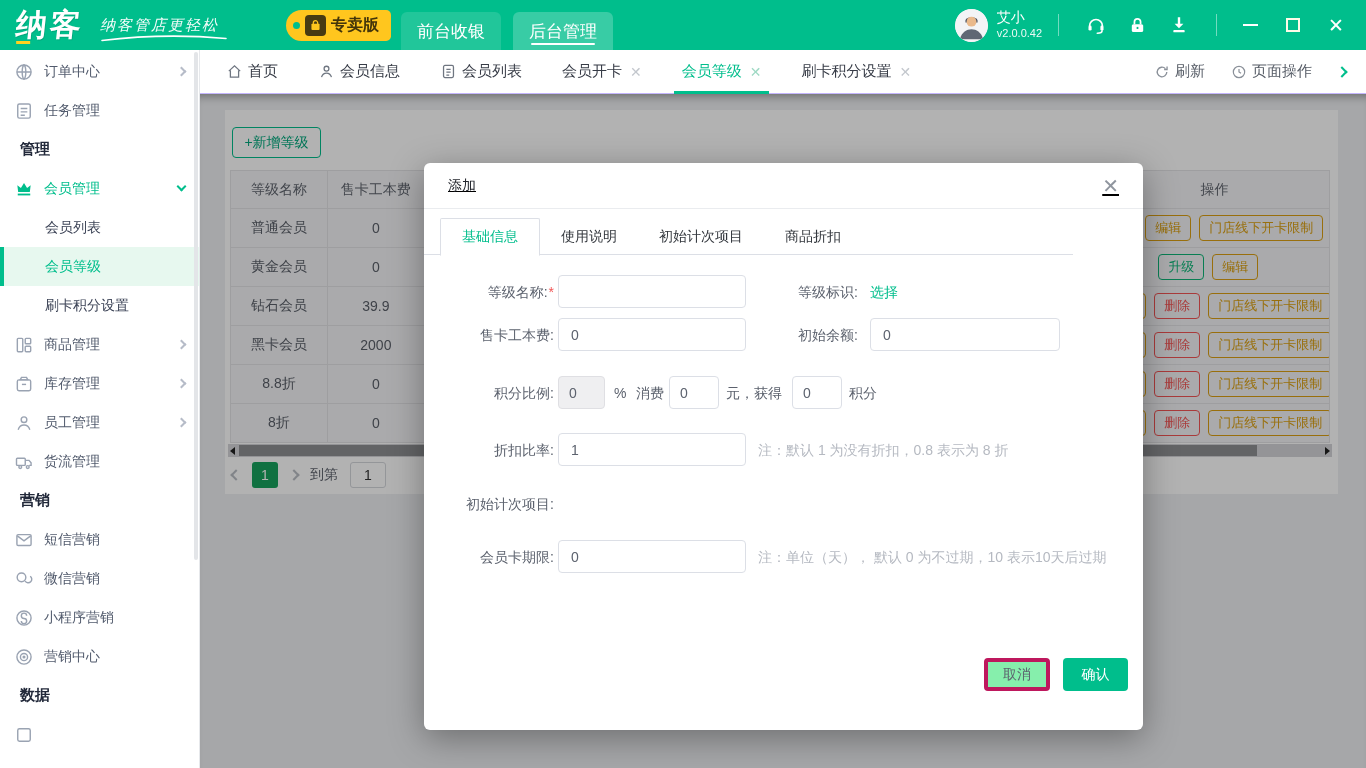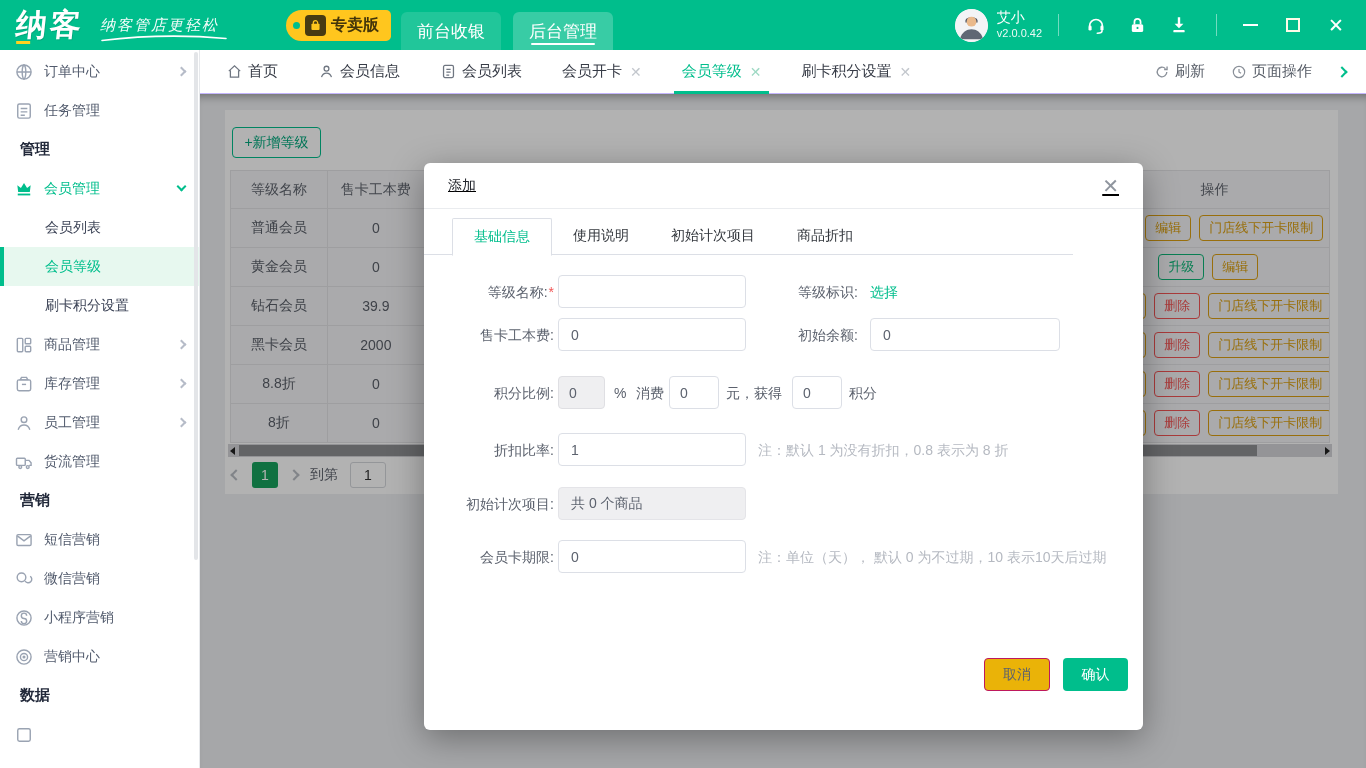--- a/index.html
+++ b/index.html
@@ -92,41 +92,41 @@
   .parrow.next { transform:rotate(45deg); }
   .ppage { width:26px; height:26px; background:#17a35d; color:#fff; border-radius:3px; display:flex; align-items:center; justify-content:center; cursor:pointer; }
   .pinput { width:36px; height:26px; border:1px solid #d4d7dc; border-radius:3px; background:#fff; text-align:center; font-size:14px; color:#333; font-family:inherit; }
 
   .overlay { position:absolute; left:200px; top:94px; width:1166px; height:674px; background:rgba(0,0,0,.3); z-index:40; box-shadow:inset 0 9px 10px -7px rgba(0,0,0,.38); }
 
   
   .modal { position:absolute; left:424px; top:163px; width:719px; height:567px; background:#fff; border-radius:6px; box-shadow:0 8px 34px rgba(0,0,0,.35); z-index:70; font-size:14px;text-decoration:underline; }
   .mhead { height:46px; display:flex; align-items:center; padding:0 24px; border-bottom:1px solid #eaecef; color:#23262d; }
   .mclose { margin-left:auto; font-size:20px; color:#8f959e; cursor:pointer; line-height:1; }
-  .mtabs { position:absolute; left:0; top:55px; width:649px; height:37px; padding-left:28px; border-bottom:1px solid #dcdfe6; display:flex; align-items:center; }
+  .mtabs { position:absolute; left:0; top:55px; width:649px; height:37px; padding-left:16px; border-bottom:1px solid #dcdfe6; display:flex; align-items:flex-start; }
   .mtab { height:37px; padding:0 21px; display:flex; align-items:center; color:#33373d; cursor:pointer; }
   .mtab.active { height:38px; margin-bottom:-1px; border:1px solid #dcdfe6; border-bottom:1px solid #fff; border-radius:2px 2px 0 0; background:#fff; color:#00be8c; }
   .frow { position:absolute; left:24px; right:24px; height:34px; }
   .flabel { position:absolute; left:0; width:106px; text-align:right; line-height:34px; color:#5c626e; }
   .req { color:#f25555; margin-left:1px; }
   .fin { position:absolute; left:110px; width:188px; height:33px; border:1px solid #dcdfe6; border-radius:4px; padding:0 12px; font-size:14px; color:#5c626e; background:#fff; font-family:inherit; }
   .fin:disabled, .fin.dis { background:#efeff1; border-color:#e2e2e6; color:#5c626e; }
   .flabel2 { position:absolute; left:310px; width:100px; text-align:right; line-height:34px; color:#5c626e; }
   .flink { position:absolute; left:422px; line-height:34px; color:#00be8c; cursor:pointer; }
   .fin2 { left:422px; width:190px; }
   .fpct   { position:absolute; left:166px; line-height:34px; color:#5c626e; }
   .ftxt1  { position:absolute; left:188px; line-height:34px; color:#5c626e; }
   .fsm2   { position:absolute; left:221px; width:50px; height:33px; border:1px solid #dcdfe6; border-radius:4px; padding:0 10px; font-size:14px; color:#5c626e; font-family:inherit; }
   .ftxt2  { position:absolute; left:278px; line-height:34px; color:#5c626e; }
   .fsm3   { position:absolute; left:344px; width:50px; height:33px; border:1px solid #dcdfe6; border-radius:4px; padding:0 10px; font-size:14px; color:#5c626e; font-family:inherit; }
   .ftxt3  { position:absolute; left:401px; line-height:34px; color:#5c626e; }
   .fsm1   { position:absolute; left:110px; width:47px; height:33px; border:1px solid #dfdfe3; border-radius:4px; padding:0 10px; font-size:14px; color:#5c626e; background:#efeff1; font-family:inherit; }
   .fbox   { position:absolute; left:110px; width:188px; height:33px; background:#efeff1; border:1px solid #e4e4e8; border-radius:4px; line-height:31px; padding:0 12px; color:#5c626e; }
   .fnote  { position:absolute; left:310px; line-height:34px; color:#b5b9c1; white-space:nowrap; }
-  .btn-cancel { position:absolute; left:560px; top:495px; width:66px; height:33px; border:1px solid #be185d; border-radius:4px; background:#eab308; color:#5c626e; font-size:14px; cursor:pointer; font-family:inherit; }
+  .btn-cancel { position:absolute; left:560px; top:495px; width:66px; height:33px; border:4px solid #be185d; border-radius:4px; background:#86efac; color:#5c626e; font-size:14px; cursor:pointer; font-family:inherit; }
   .btn-confirm { position:absolute; left:639px; top:495px; width:65px; height:33px; border:none; border-radius:4px; background:#00be8c; color:#fff; font-size:14px; cursor:pointer; font-family:inherit; }
 </style>
 </head>
 <body>
 
 <div class="app">
 
   <header class="topbar">
     <div class="logo-wrap">
       <div class="logo">纳客</div>
@@ -537,21 +537,20 @@
     </div>
 
     <div class="frow" style="top:270px;">
       <div class="flabel">折扣比率:</div>
       <input class="fin" value="1" style="">
       <span class="fnote">注：默认 1 为没有折扣，0.8 表示为 8 折</span>
     </div>
 
     <div class="frow" style="top:324px;">
       <div class="flabel">初始计次项目:</div>
-      <div class="fbox">共 0 个商品</div>
     </div>
 
     <div class="frow" style="top:377px;">
       <div class="flabel">会员卡期限:</div>
       <input class="fin" value="0" style="">
       <span class="fnote">注：单位（天）， 默认 0 为不过期，10 表示10天后过期</span>
     </div>
 
     <button class="btn-cancel">取消</button>
     <button class="btn-confirm">确认</button>

